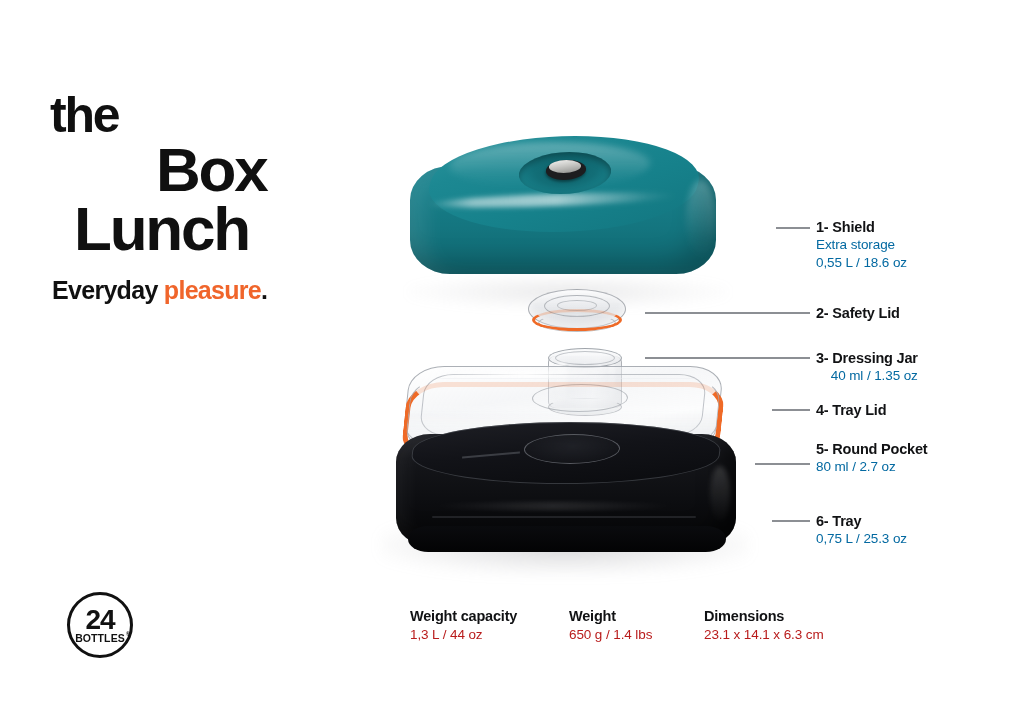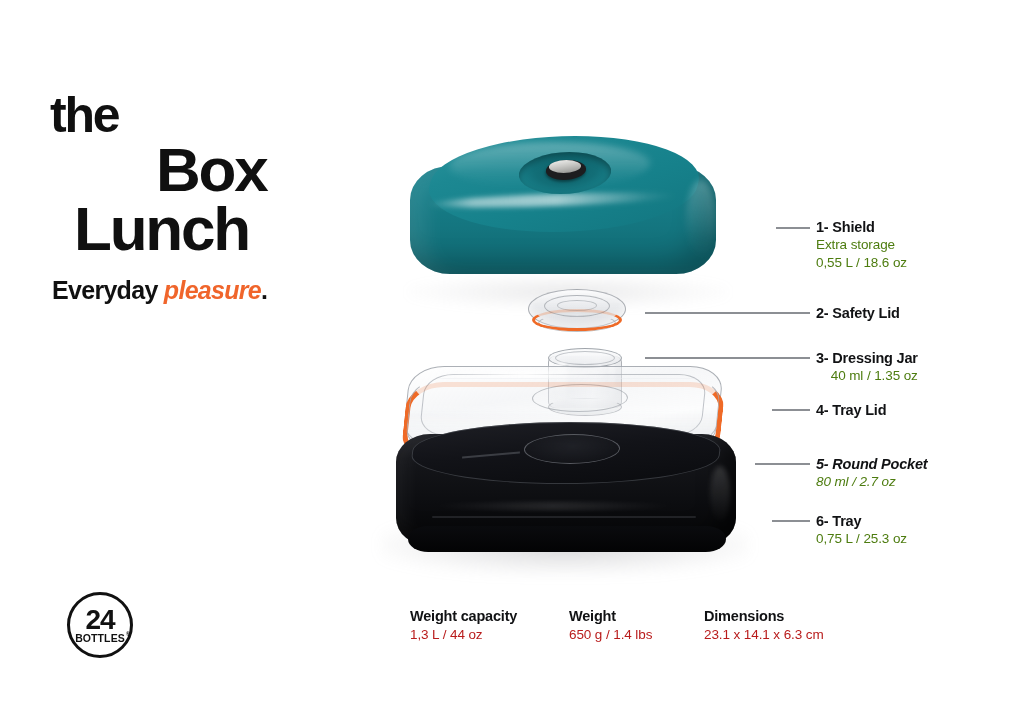--- a/index.html
+++ b/index.html
@@ -53,21 +53,21 @@
   }
   .tagline {
     margin-top: 18px;
     margin-left: 2px;
     font-size: 25px;
     font-weight: bold;
     color: #111111;
     letter-spacing: -0.7px;
     white-space: nowrap;
   }
-  .tagline .accent { color: #f0652b; font-style: italic; }
+  .tagline .accent { color: #f0652b; }
   .tagline .dot { color: #111111; }
 
   
   .brand-logo {
     position: absolute;
     left: 67px;
     top: 592px;
     width: 66px;
     height: 66px;
     border: 3.5px solid #111111;
@@ -608,21 +608,21 @@
   .callout-title {
     font-size: 14.5px;
     font-weight: bold;
     color: #111214;
     letter-spacing: -0.2px;
     line-height: 1.25;
   }
   .callout-sub {
     font-size: 13.5px;
     font-weight: normal;
-    color: #4d7c0f;
+    color: #0369a1;
     letter-spacing: -0.1px;
     line-height: 1.35;
   }
 
   
   .specs {
     position: absolute;
     left: 410px;
     top: 607px;
     display: flex;
@@ -744,21 +744,21 @@
 
   <div class="callout">
     <div class="callout-line" style="left:772px; top:409px; width:38px;"></div>
     <div class="callout-text" style="left:816px; top:401px;">
       <div class="callout-title">4- Tray Lid</div>
     </div>
   </div>
 
   <div class="callout">
     <div class="callout-line" style="left:755px; top:463px; width:55px;"></div>
-    <div class="callout-text" style="left:816px; top:455px;font-style:italic;">
+    <div class="callout-text" style="left:816px; top:440px;">
       <div class="callout-title">5- Round Pocket</div>
       <div class="callout-sub">80 ml / 2.7 oz</div>
     </div>
   </div>
 
   <div class="callout">
     <div class="callout-line" style="left:772px; top:520px; width:38px;"></div>
     <div class="callout-text" style="left:816px; top:512px;">
       <div class="callout-title">6- Tray</div>
       <div class="callout-sub">0,75 L / 25.3 oz</div>

